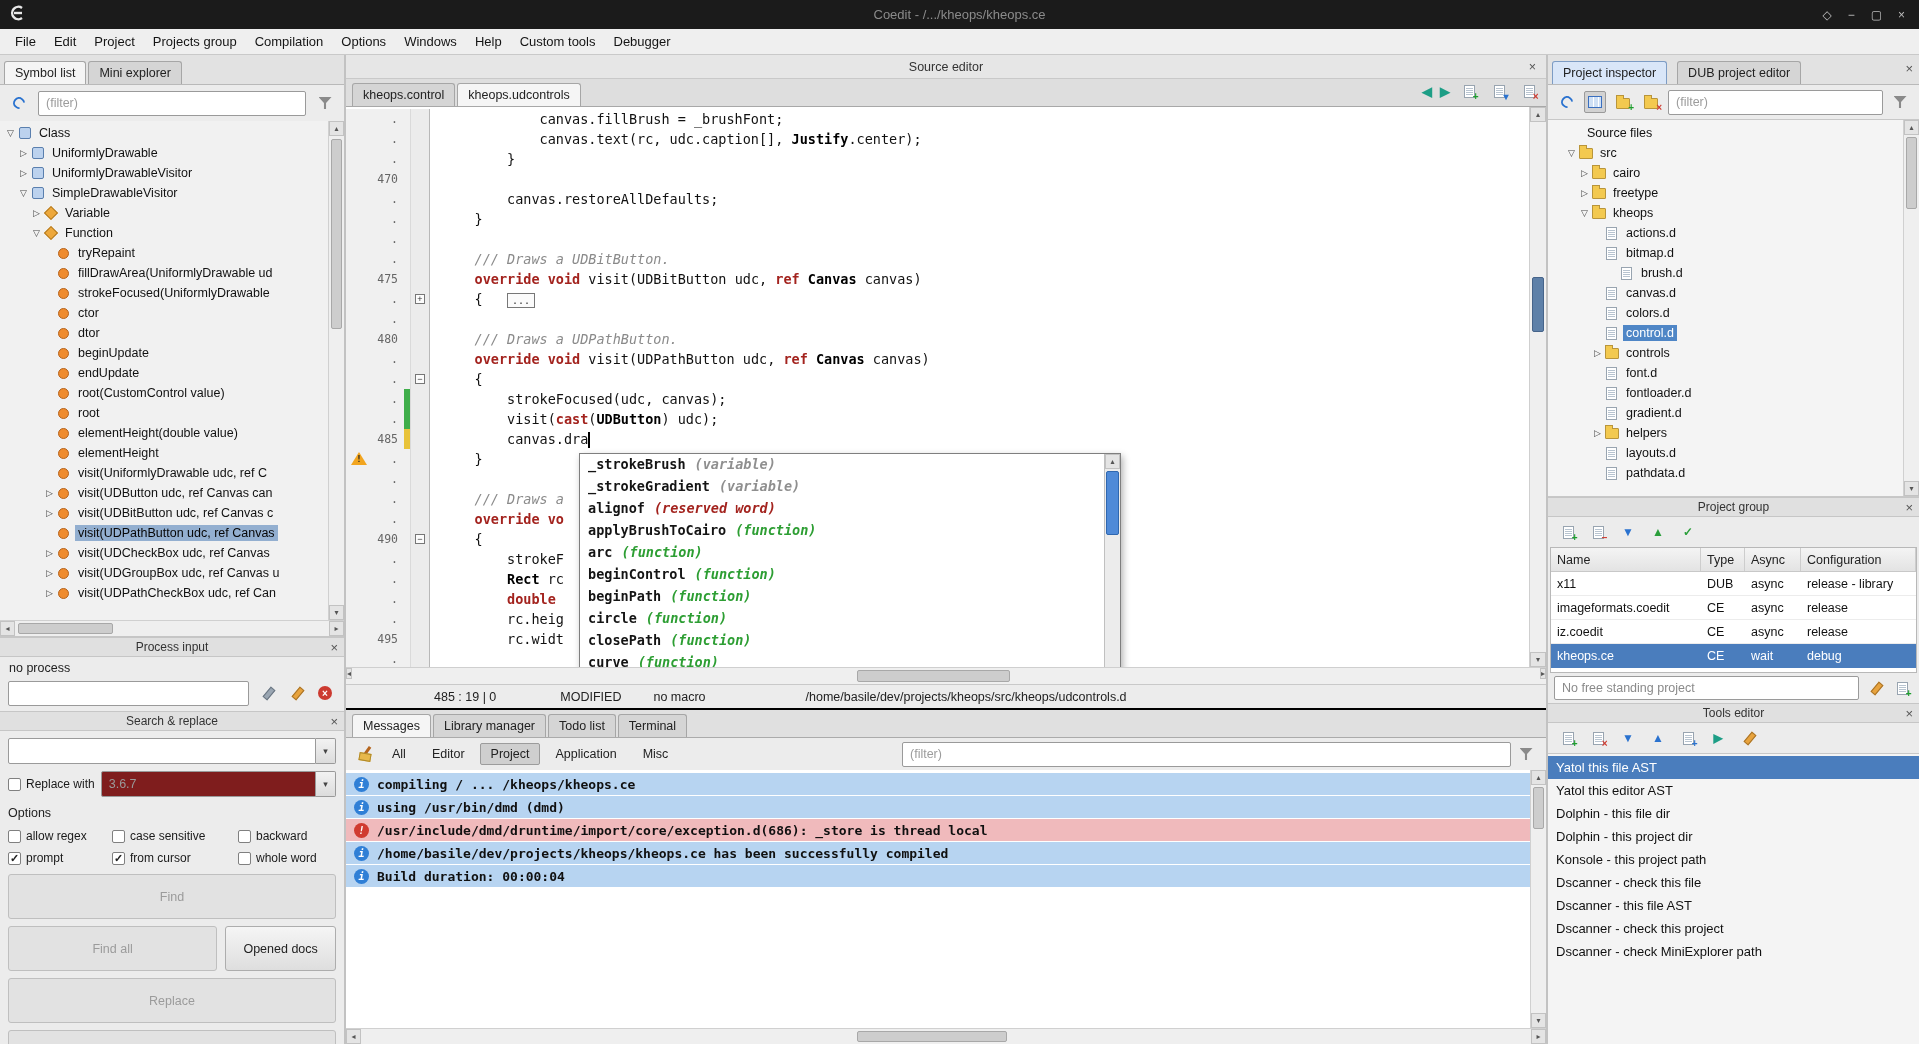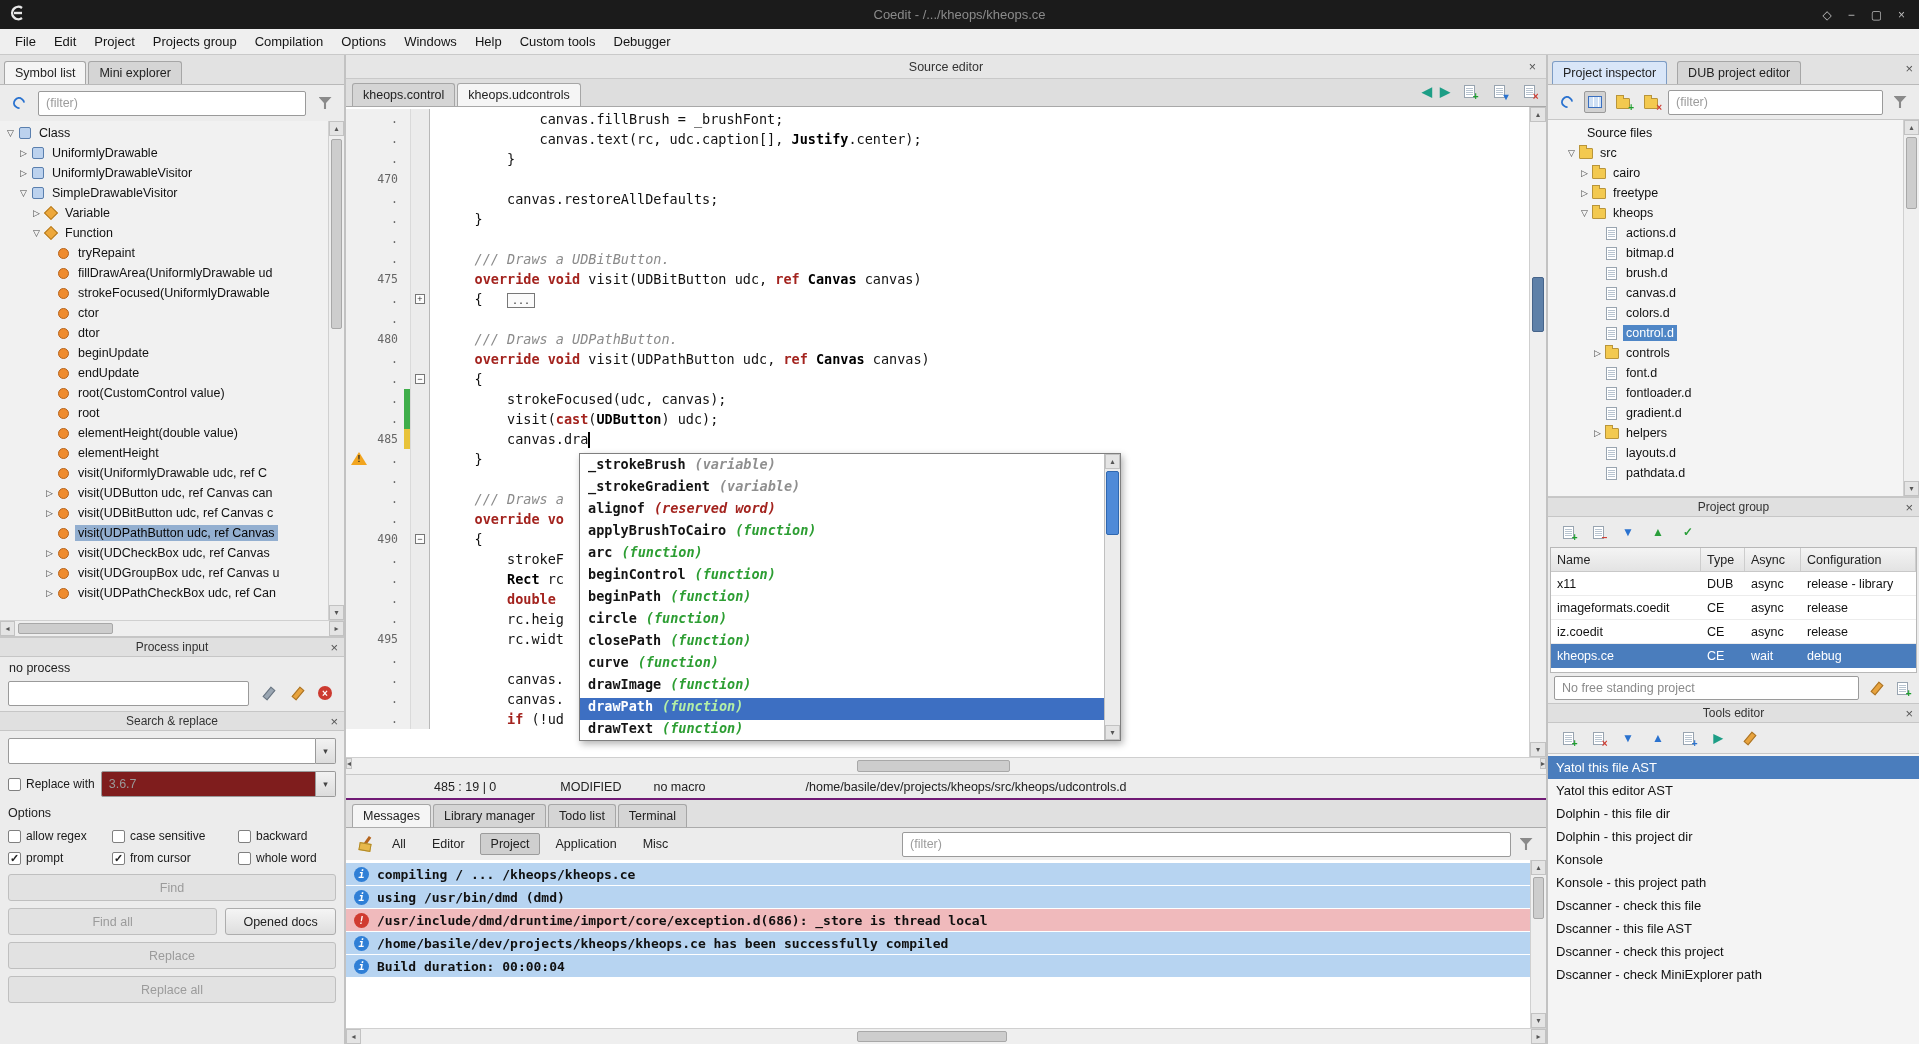--- a/index.html
+++ b/index.html
@@ -79,21 +79,21 @@
 .srch{flex:1;display:flex;flex-direction:column;gap:7px;padding:7px 8px 0}
 .combo{display:flex;height:26px}
 .combo input{flex:1;border-radius:2px 0 0 2px;height:26px}
 .combo .dd{width:20px;border:1px solid #9a9a9a;border-left:none;background:linear-gradient(#f2f2f2,#dcdcdc);display:flex;align-items:center;justify-content:center;font-size:9px;color:#444;border-radius:0 2px 2px 0}
 .rep-row{display:flex;align-items:center;gap:6px}
 .rep-row .combo{flex:1}
 .opt-label{font-size:12.5px;color:#222;margin-top:2px}
 .cbx-grid{display:grid;grid-template-columns:104px 126px 1fr;row-gap:8px;padding:2px 0}
 .cbx{display:flex;align-items:center;gap:5px;font-size:12px;color:#1a1a1a;white-space:nowrap}
 .cbx .box{width:13px;height:13px;background:#fff;border:1px solid #808080;border-radius:2px;font-size:11px;font-weight:bold;line-height:11px;text-align:center;color:#222;flex:none}
-.btn{height:27px;border:1px solid #adadad;background:linear-gradient(#f5f5f5,#dedede);border-radius:3px;font-size:12.5px;color:#222;display:flex;align-items:center;justify-content:center}
+.btn{height:45px;border:1px solid #adadad;background:linear-gradient(#f5f5f5,#dedede);border-radius:3px;font-size:12.5px;color:#222;display:flex;align-items:center;justify-content:center}
 .btn.disabled{color:#9b9b9b;background:#e2e2e2;border-color:#bfbfbf}
 .btn-row{display:flex;gap:8px}
 .btn-row .w1{flex:2}.btn-row .w2{flex:1.05}
 
 
 .center-col{flex:1;display:flex;flex-direction:column;min-width:0;background:#ececec}
 .src-header{height:24px;background:#e6e6e6;border-bottom:1px solid #c9c9c9;display:flex;align-items:center;justify-content:center;position:relative;font-size:12.5px;color:#333;flex:none}
 .src-header .x{position:absolute;right:10px;color:#555}
 .ed-tabs{height:28px;display:flex;align-items:flex-end;background:#dedede;padding:3px 6px 0 6px;gap:2px;border-bottom:1px solid #a8a8a8;flex:none}
 .ed-right{margin-left:auto;display:flex;align-items:center;gap:8px;padding-bottom:4px}
@@ -122,21 +122,21 @@
 .kd-variable{color:#8f8f8f}
 .kd-reserved-word{color:#a3231e}
 .kd-function{color:#2d9e33}
 .comp-item.selected{background:#3d6fc2;color:#fff}
 .comp-item.selected .kd-function{color:#b4efa6}
 .comp-sb{width:16px;background:#ececec;border-left:1px solid #c0c0c0;position:relative}
 .ed-hscroll{height:17px;background:#efefef;border-top:1px solid #cfcfcf;position:relative;flex:none}
 .statusbar{height:24px;display:flex;align-items:center;background:#ececec;border-top:1px solid #c9c9c9;font-size:12.5px;color:#222;flex:none;white-space:nowrap}
 .statusbar .s1{margin-left:88px}.statusbar .s2{margin-left:64px}.statusbar .s3{margin-left:32px}.statusbar .s4{margin-left:100px}
 
-.bp{height:246px;display:flex;flex-direction:column;border-top:2px solid #701a75;flex:none}
+.bp{height:336px;display:flex;flex-direction:column;border-top:2px solid #000000;flex:none}
 .bp-tabs{height:28px;display:flex;align-items:flex-end;background:#e0e0e0;padding:3px 6px 0;gap:2px;border-bottom:1px solid #ababab;flex:none}
 .bp-toolbar{height:32px;display:flex;align-items:center;gap:4px;padding:0 9px;flex:none}
 .fbtn{padding:3px 10px;font-size:12.5px;color:#222;border:1px solid transparent;border-radius:2px}
 .fbtn.active{background:#cfcfcf;border-color:#9c9c9c}
 .bp-toolbar input{width:609px;margin-left:auto}
 .msg-area{flex:1;display:flex;overflow:hidden}
 .msg-list{flex:1;background:#fff;padding-top:3px;overflow:hidden}
 .msg-row{height:22px;display:flex;align-items:center;gap:8px;padding:0 8px;margin-bottom:1px;font:bold 13px "DejaVu Sans Mono",monospace;color:#101010;white-space:nowrap}
 .msg-row.info{background:#b7d4f1}
 .msg-row.error{background:#f0babc}
@@ -937,21 +937,21 @@
             </span>
             <span class="tlabel">actions.d</span>
           </div>
           <div class="trow " style="padding-left:43px">
             <span class="exp"></span>
             <span class="tico">
               <span class="ico i-doc"></span>
             </span>
             <span class="tlabel">bitmap.d</span>
           </div>
-          <div class="trow " style="padding-left:43px">
+          <div class="trow " style="padding-left:58px">
             <span class="exp"></span>
             <span class="tico">
               <span class="ico i-doc"></span>
             </span>
             <span class="tlabel">brush.d</span>
           </div>
           <div class="trow " style="padding-left:43px">
             <span class="exp"></span>
             <span class="tico">
               <span class="ico i-doc"></span>
@@ -1131,21 +1131,20 @@
         </span>
       <span class="tool-btn">
           <span class="ico i-pencil"></span>
         </span>
     </div>
     <div class="tools-list" id="tools-list">
         <div class="tool-row sel">Yatol this file AST</div>
         <div class="tool-row ">Yatol this editor  AST</div>
         <div class="tool-row ">Dolphin - this file dir</div>
         <div class="tool-row ">Dolphin - this project dir</div>
-        <div class="tool-row ">Konsole</div>
         <div class="tool-row ">Konsole - this project path</div>
         <div class="tool-row ">Dscanner - check this file</div>
         <div class="tool-row ">Dscanner - this file AST</div>
         <div class="tool-row ">Dscanner - check this project</div>
         <div class="tool-row ">Dscanner - check MiniExplorer path</div>
       </div>
   </div>
 </div>
 
 </body></html>

